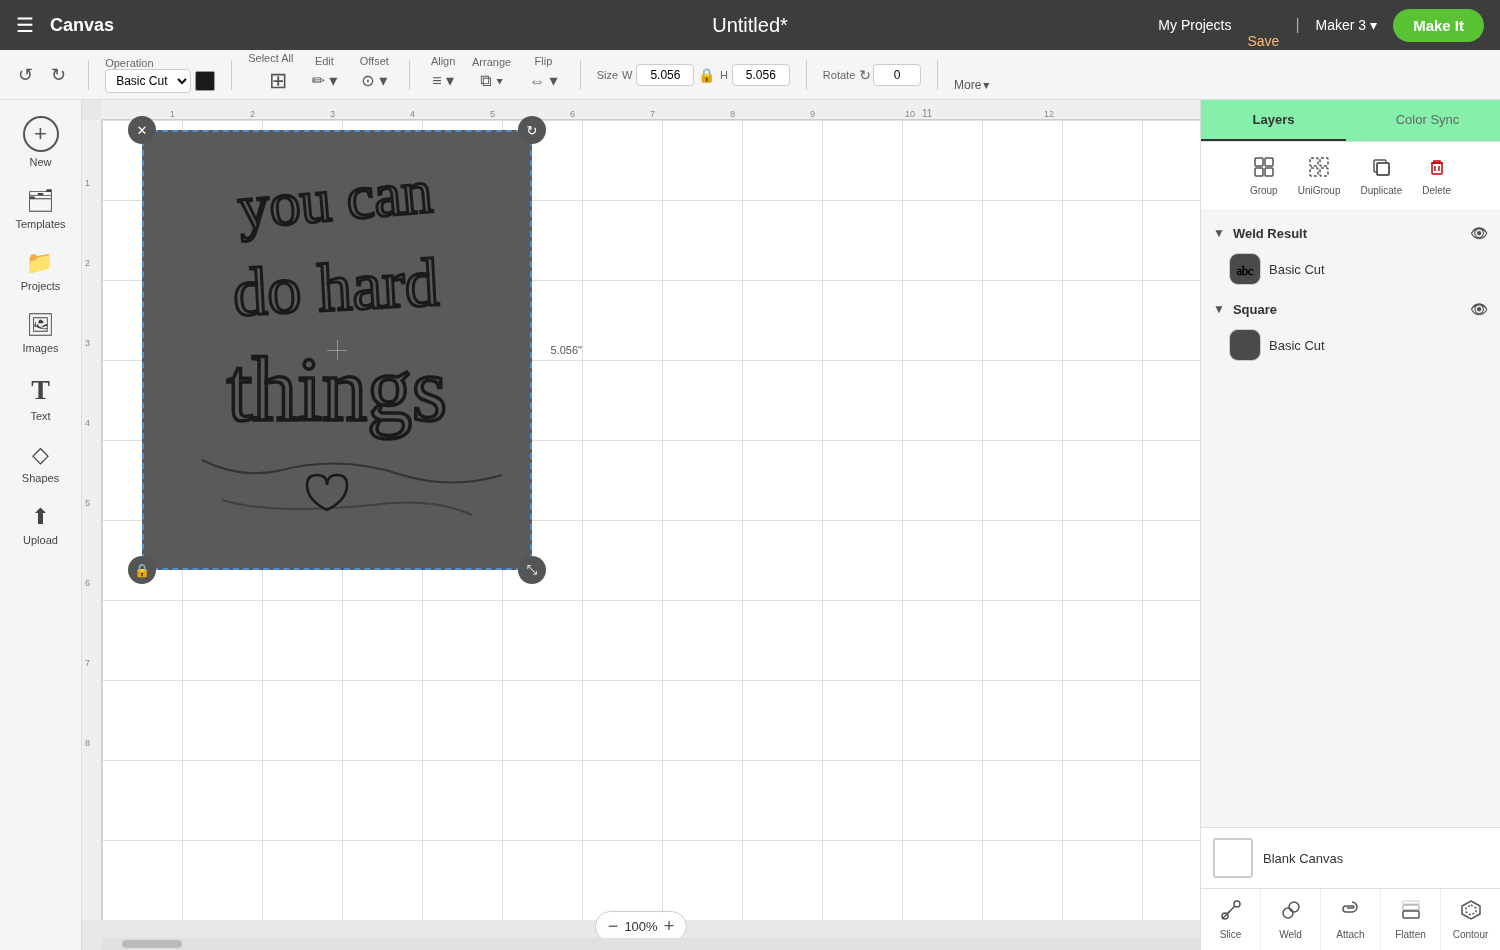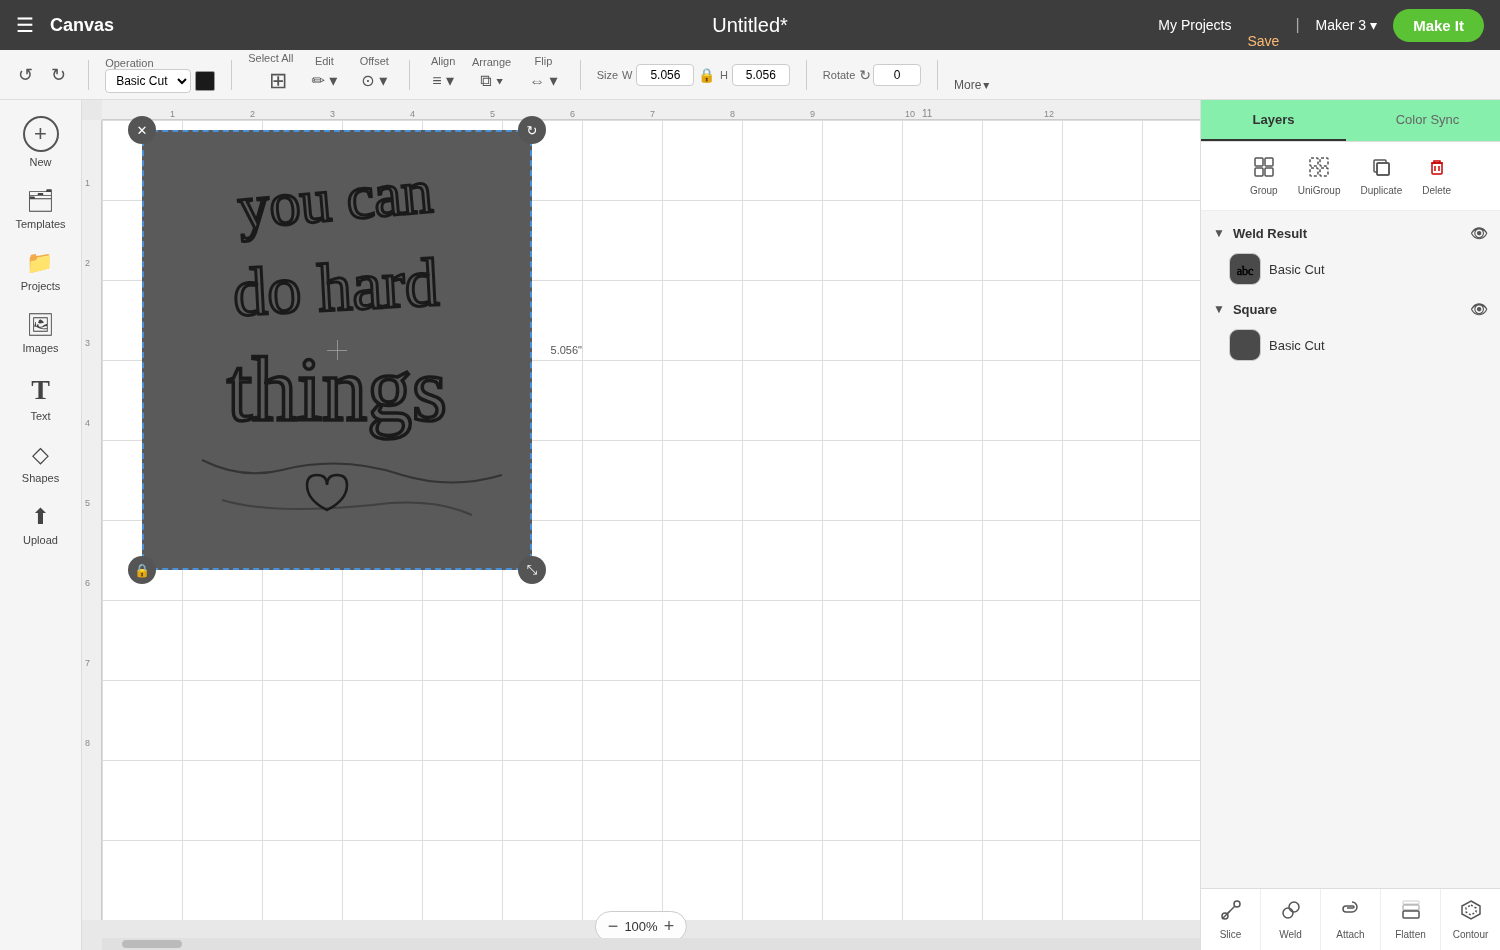--- a/index.html
+++ b/index.html
@@ -730,20 +730,24 @@
           <span class="layer-visibility">👁</span>
         </div>
         <div class="layer-item">
           <div class="layer-thumb layer-thumb-square">
           </div>
           <span class="layer-name">Basic Cut</span>
         </div>
       </div>
     </div>
 
+    <div class="blank-canvas-item">
+      <div class="blank-canvas-thumb"></div>
+      <span class="blank-canvas-label">Blank Canvas</span>
+    </div>
 
     <div class="bottom-tools">
       <button class="bottom-tool-btn">
         <span class="bottom-tool-icon">
           <svg width="22" height="22" viewBox="0 0 22 22" fill="none" stroke="#555" stroke-width="1.5">
             <circle cx="5" cy="17" r="3"></circle>
             <circle cx="17" cy="5" r="3"></circle>
             <line x1="7.5" y1="14.5" x2="14.5" y2="7.5"></line>
             <line x1="2" y1="20" x2="10" y2="12"></line>
           </svg>

